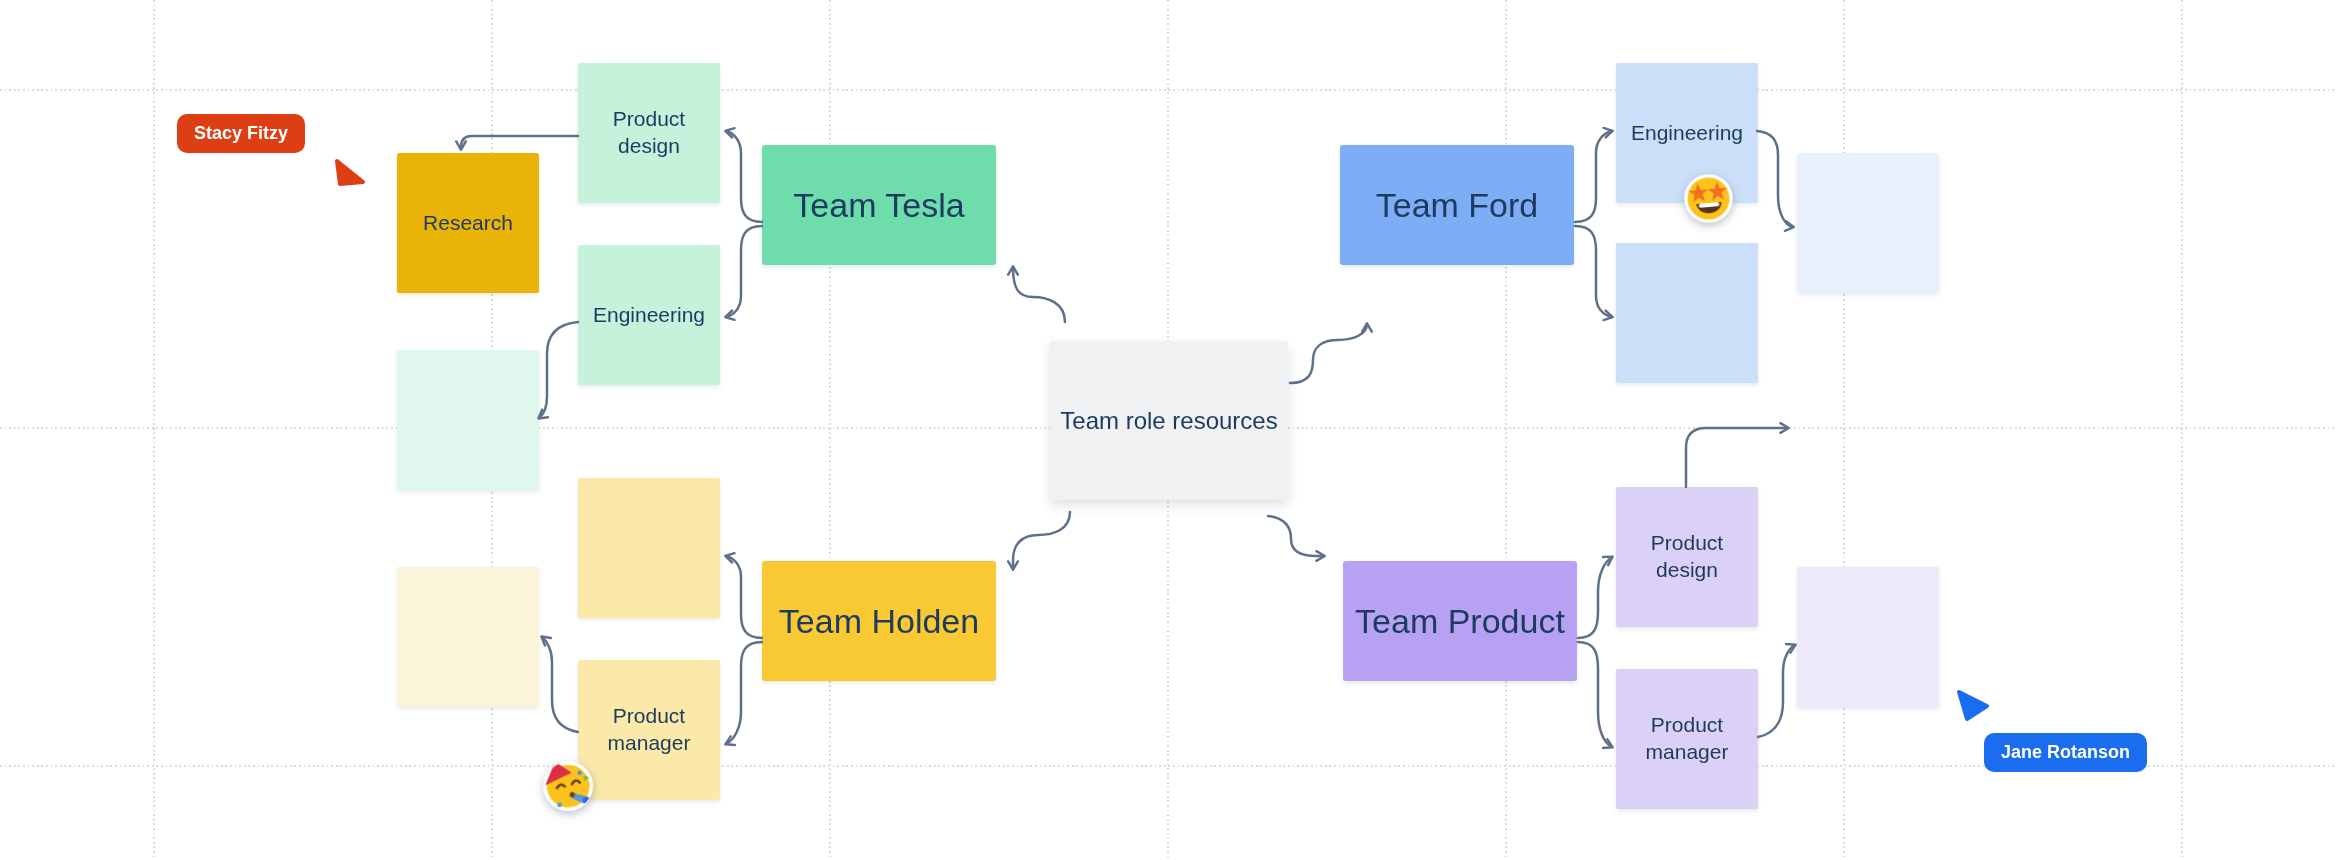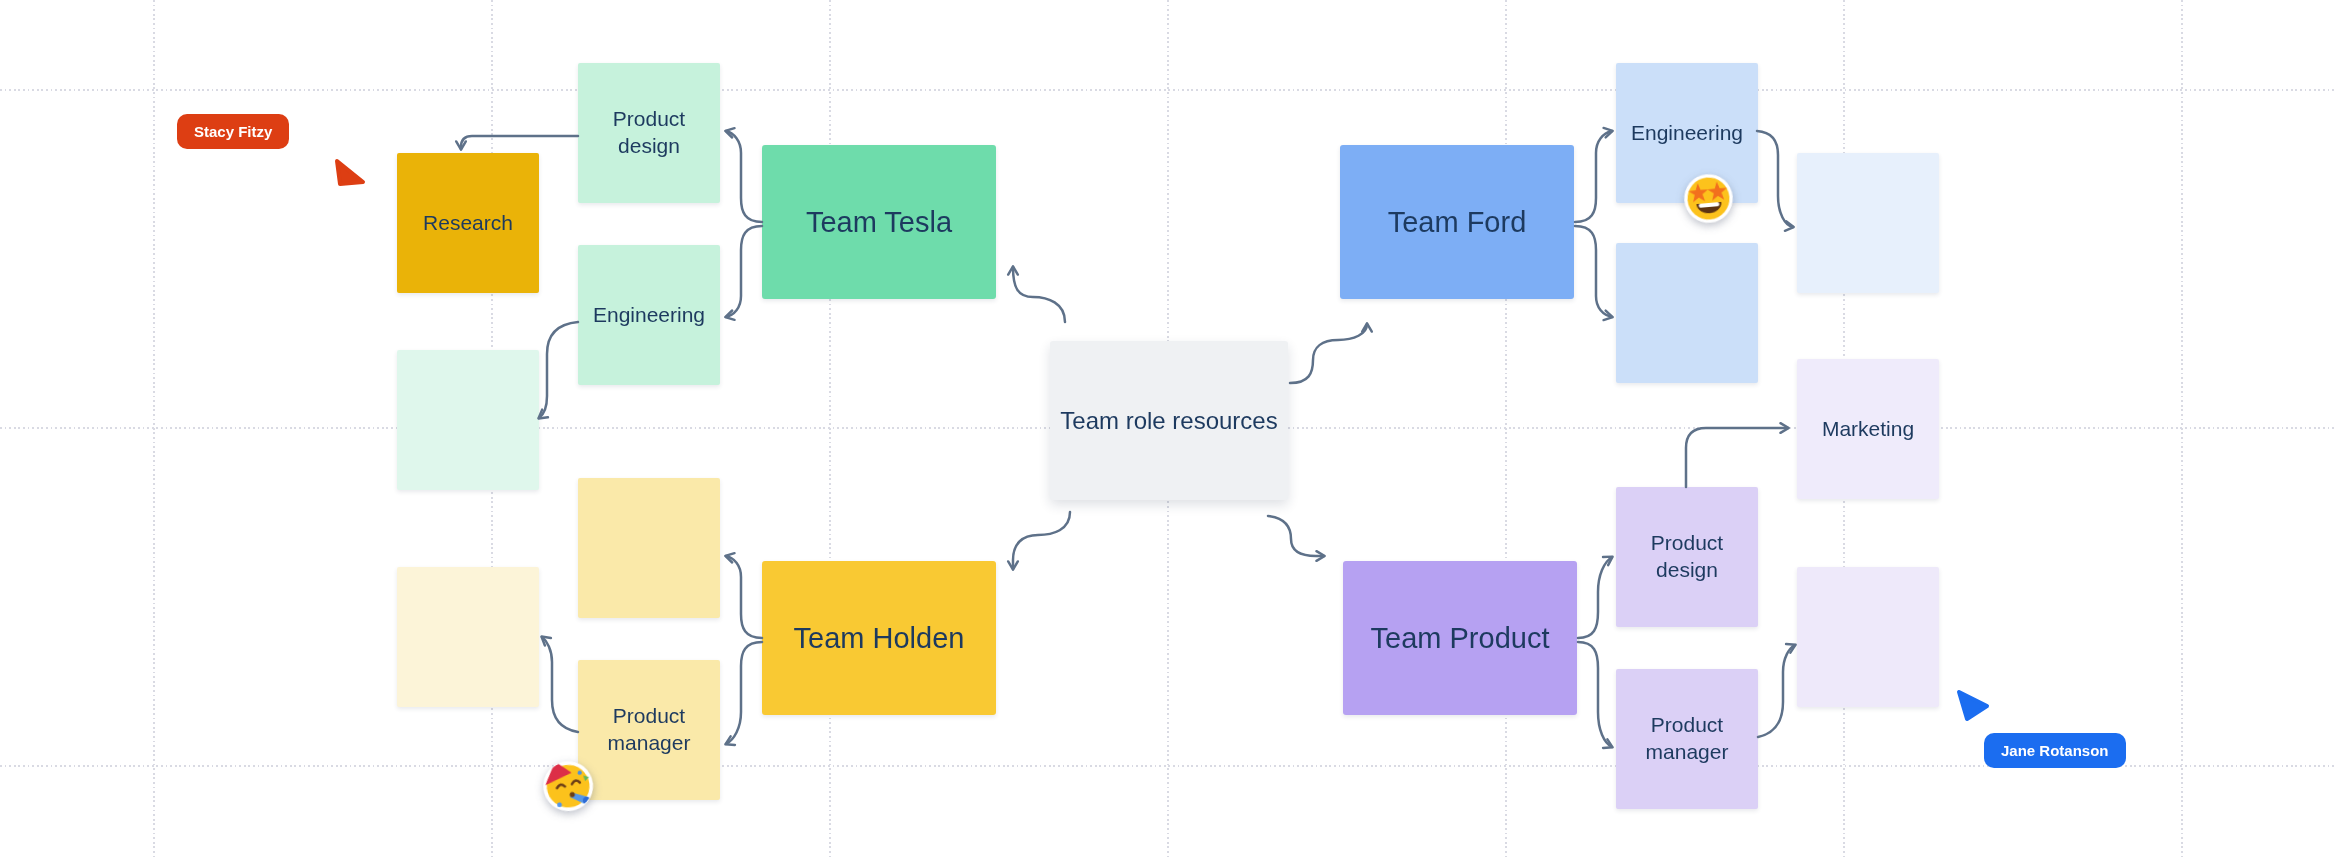--- a/index.html
+++ b/index.html
@@ -8,21 +8,21 @@
 
   
   .gridv{position:absolute;top:0;bottom:0;width:2px;
     background-image:repeating-linear-gradient(to bottom,#d9dae3 0 1.8px,transparent 1.8px 4.6px);}
   .gridh{position:absolute;left:0;right:0;height:2px;
     background-image:repeating-linear-gradient(to right,#d9dae3 0 1.8px,transparent 1.8px 4.6px);}
 
   
   .node,.sticky{position:absolute;display:flex;align-items:center;justify-content:center;
     text-align:center;color:#1d3a5f;box-sizing:border-box;}
-  .node{width:234px;height:154px;border-radius:3px;font-size:29px;font-weight:500;
+  .node{width:234px;height:120px;border-radius:3px;font-size:34px;font-weight:500;
     box-shadow:0 2px 4px rgba(30,42,70,.10);}
   .sticky{width:142px;height:140px;border-radius:2px;font-size:21px;font-weight:500;
     line-height:1.28;padding:8px;box-shadow:0 2px 4px rgba(30,42,70,.10);}
   #center-node{left:1050px;top:341px;width:238px;height:159px;background:#eff1f3;
     font-size:24px;line-height:1.3;box-shadow:0 5px 12px rgba(30,42,70,.14);border-radius:3px;}
 
   #team-tesla{left:762px;top:145px;background:#6edcab;}
   #team-ford{left:1340px;top:145px;background:#7daef5;align-items:center;}
   #team-holden{left:762px;top:561px;background:#f9c933;justify-content:center;}
   #team-ferrari{left:1343px;top:561px;background:#b6a1f2;}
@@ -40,21 +40,21 @@
   #st-palelav-blank{left:1797px;top:567px;background:#eee9fa;}
   #st-yellow-blank{left:578px;top:478px;background:#fae9a9;}
   #st-pm-left{left:578px;top:660px;background:#fae9a9;}
   #st-paleyellow-blank{left:397px;top:567px;background:#fcf4d8;}
 
   
   #connectors,#cursors{position:absolute;left:0;top:0;pointer-events:none;}
   #connectors path.conn{fill:none;stroke:#5e7189;stroke-width:2.5;stroke-linecap:round;}
 
   
-  .name-label{position:absolute;color:#fff;font-weight:700;font-size:15px;
+  .name-label{position:absolute;color:#fff;font-weight:700;font-size:18px;
     padding:9px 17px;border-radius:10px;white-space:nowrap;}
   #label-stacy{left:177px;top:114px;background:#dd3e13;}
   #label-jane{left:1984px;top:711px;background:#1b6df0;margin-top:22px;}
 
   
   .sticker{position:absolute;filter:drop-shadow(0 3px 4px rgba(40,50,80,.30));}
   #sticker-star{left:1682px;top:172px;width:53px;height:53px;transform:rotate(-5deg);}
   #sticker-party{left:538px;top:754px;width:58px;height:58px;transform:rotate(-6deg);}
 
   .z1{z-index:1}.z3{z-index:3}.z4{z-index:4}.z5{z-index:5}.z6{z-index:6}
@@ -99,23 +99,20 @@
     <span>Product design</span>
   </div>
   <div id="st-eng-left" class="sticky z3">
     <span>Engineering</span>
   </div>
   <div id="st-eng-right" class="sticky z3">
     <span>Engineering</span>
   </div>
   <div id="st-blue-blank" class="sticky z3"></div>
   <div id="st-paleblue-blank" class="sticky z3"></div>
-  <div id="st-marketing" class="sticky z3">
-    <span>Marketing</span>
-  </div>
   <div id="st-pd-right" class="sticky z3">
     <span>Product design</span>
   </div>
   <div id="st-pm-right" class="sticky z3">
     <span>Product manager</span>
   </div>
   <div id="st-palelav-blank" class="sticky z3"></div>
   <div id="st-yellow-blank" class="sticky z3"></div>
   <div id="st-pm-left" class="sticky z3">
     <span>Product manager</span>

